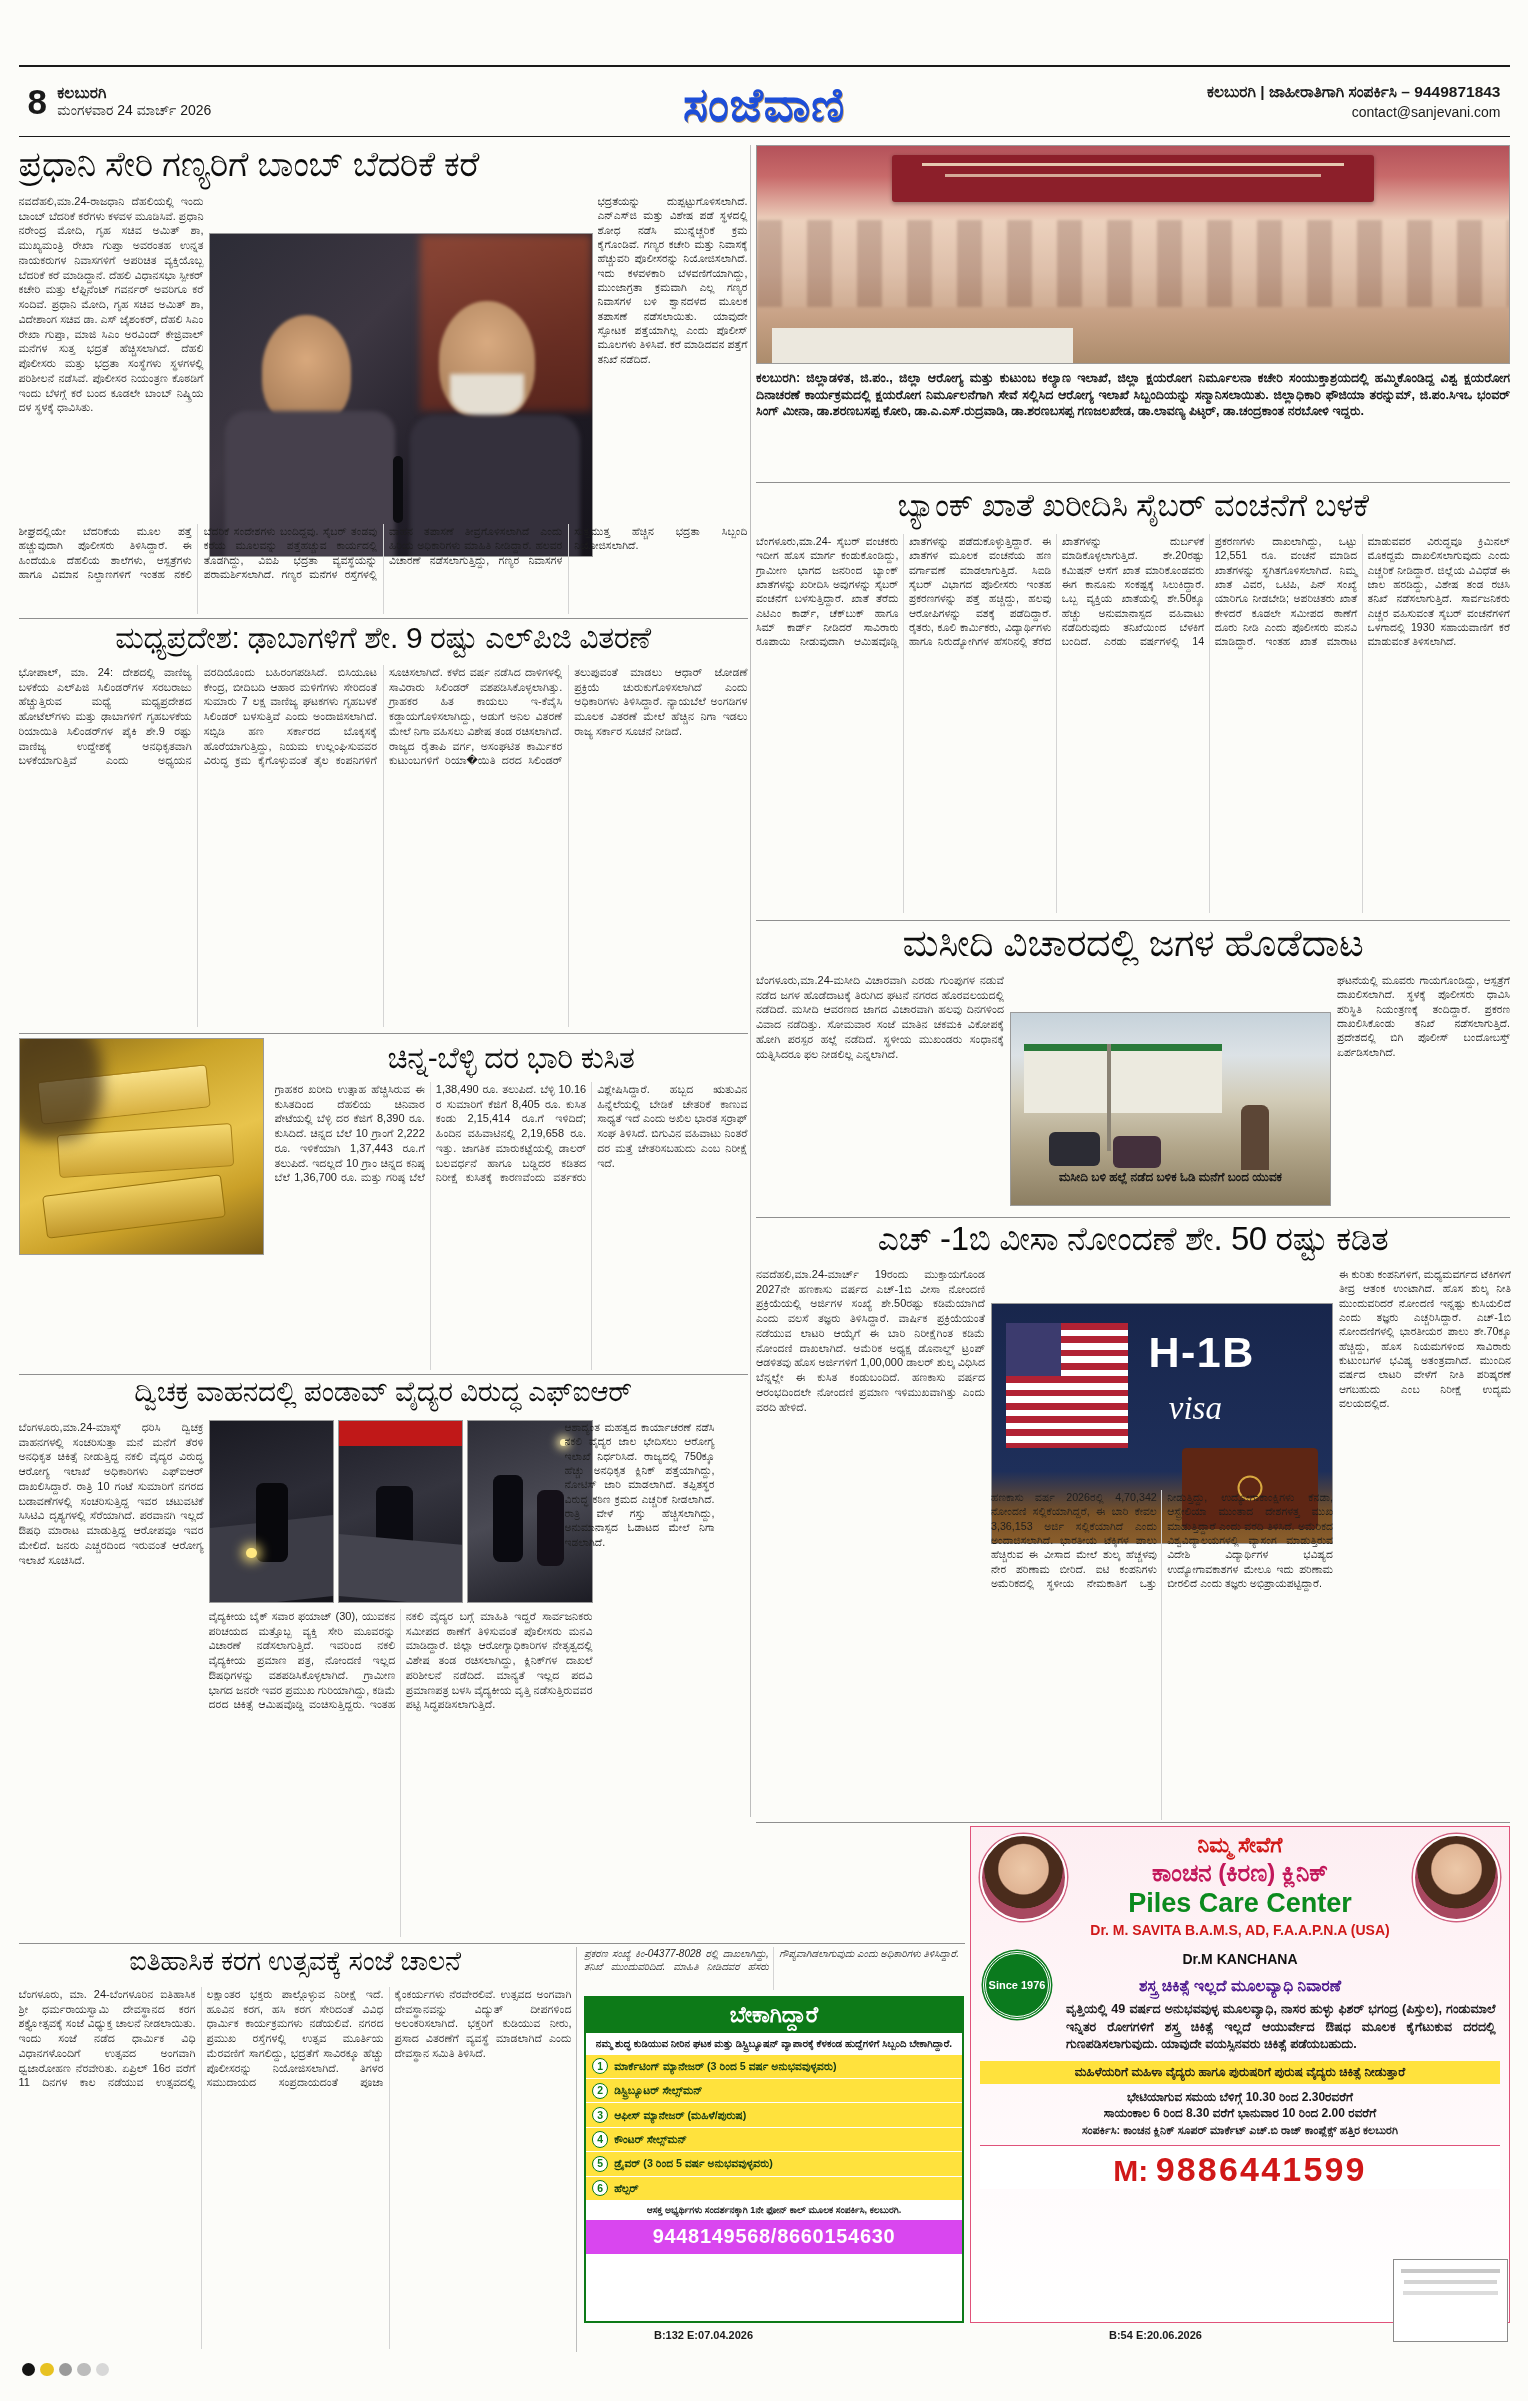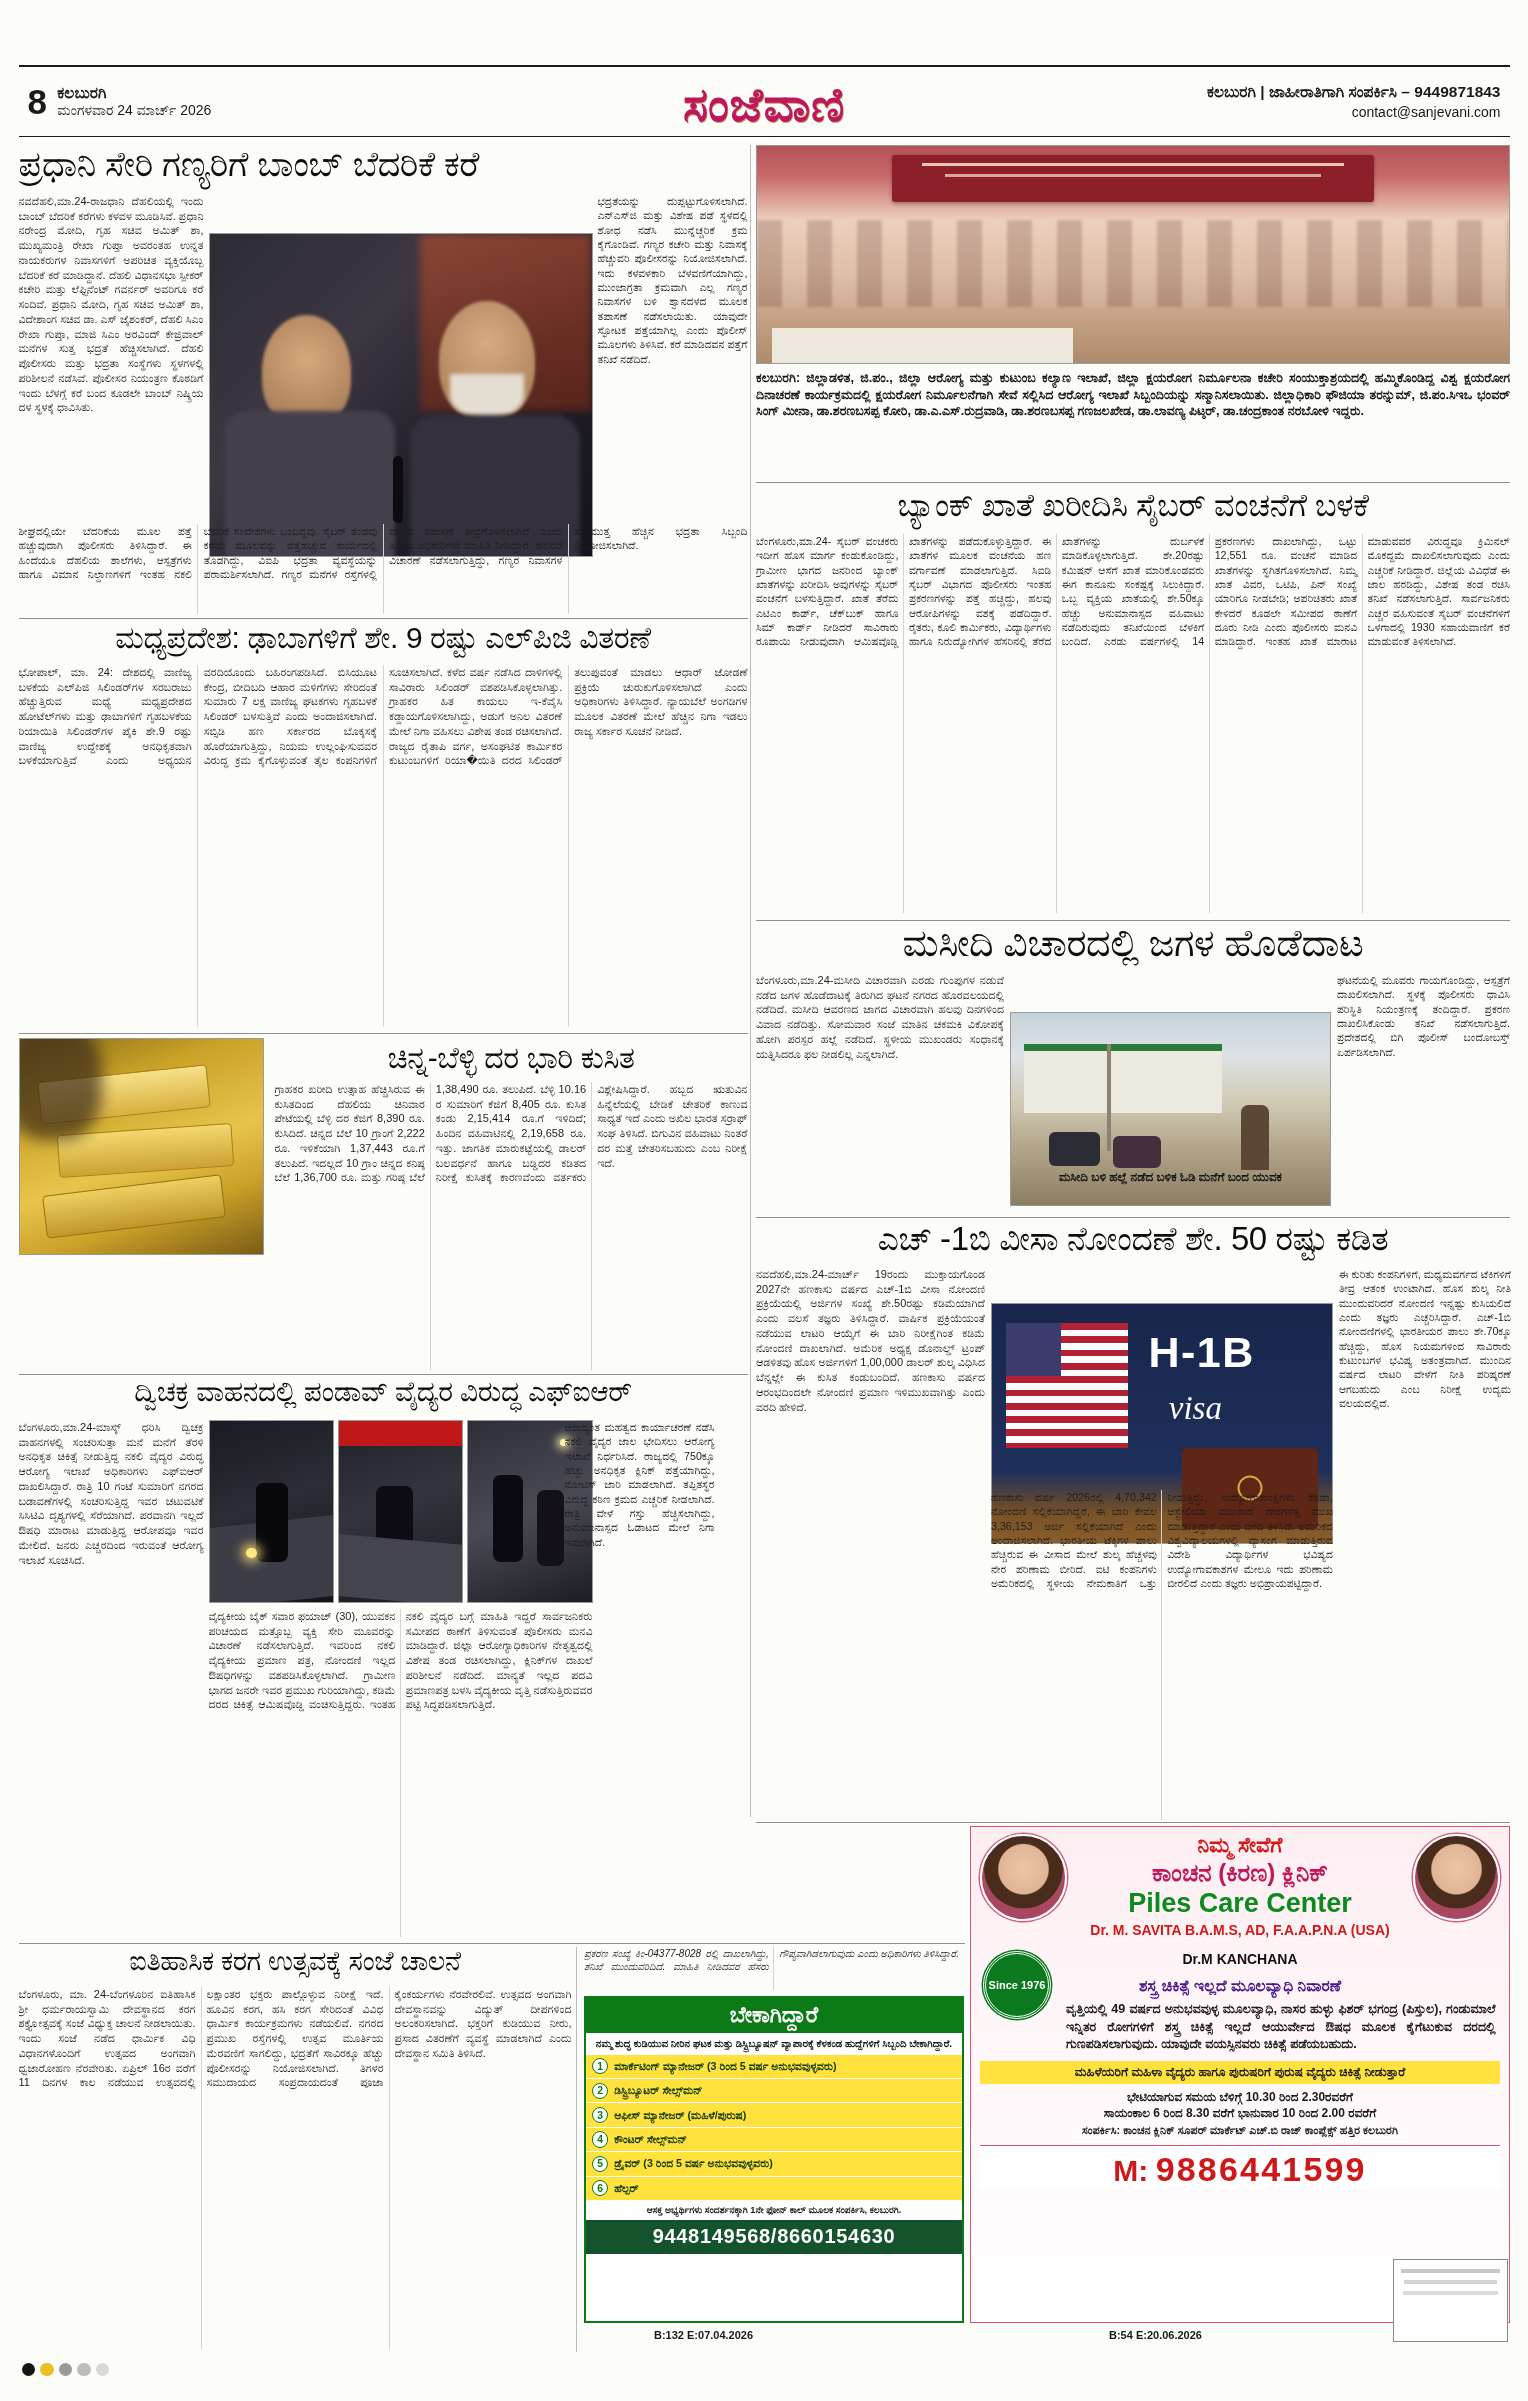--- a/index.html
+++ b/index.html
@@ -8,21 +8,21 @@
   .abs{position:absolute}
   .hl{font-weight:400;color:#0d0d0d;line-height:1.1;letter-spacing:-0.4px}
   .center{text-align:center}
   .body-txt{font-size:11px;line-height:1.34;text-align:justify;color:#1d1d1d;overflow:hidden}
   .colrule{column-rule:0.7px solid #d4d4d4}
   .photo{overflow:hidden;position:relative;border:0.7px solid #9a9a9a}
   .cap{font-weight:700;line-height:1.32;color:#141414}
   .rule-h{position:absolute;height:0.7px;background:#8f8f8f}
   .rule-v{position:absolute;width:0.7px;background:#bdbdbd}
   .pgnum{font-size:35px;font-weight:800;line-height:1}
-  .masthead{font-size:47px;font-weight:800;color:#be185d;letter-spacing:0.7px;text-shadow:0.7px 0.7px 0 #c8a060}
+  .masthead{font-size:47px;font-weight:800;color:#1d4ed8;letter-spacing:0.7px;text-shadow:0.7px 0.7px 0 #c8a060}
   .w-row{display:flex;align-items:center;gap:6px;background:#ffe23d;border-bottom:1.5px solid #fff;padding:2.2px 6px;min-height:24.4px}
   .w-num{width:16.3px;height:16.3px;border-radius:50%;background:#fff;border:1.5px solid #0d7a18;color:#0d7a18;font-weight:800;font-size:10.4px;display:flex;align-items:center;justify-content:center;flex:0 0 auto}
   .w-label{font-size:10.7px;font-weight:700;color:#143a14}
   .doc-circle{width:87px;height:87px;border-radius:50%;border:2.2px solid #fff;box-shadow:0 0 0 1.5px #d06080;background:radial-gradient(circle at 50% 40%,#ecc8a8 0%,#e0b494 38%,#4a2c1c 40% 60%,#a84860 61% 100%)}
   .dot{width:13.3px;height:13.3px;border-radius:50%;display:inline-block;margin-right:5.2px}
 </style>
 </head>
 <body>
 
 <header class="abs" style="left:18.5px;top:65px;width:1491px;height:72px;border-top:2.2px solid #1a1a1a;border-bottom:1.5px solid #1a1a1a;display:flex;align-items:center;justify-content:space-between;padding:6px 9px;">
@@ -182,21 +182,21 @@
     <div class="w-row">
         <span class="w-num">5</span>
         <span class="w-label">ಡ್ರೈವರ್ (3 ರಿಂದ 5 ವರ್ಷ ಅನುಭವವುಳ್ಳವರು)</span>
       </div>
     <div class="w-row">
         <span class="w-num">6</span>
         <span class="w-label">ಹೆಲ್ಪರ್</span>
       </div>
   </div>
   <div style="font-size:9.2px;font-weight:700;text-align:center;padding:3.7px 6px;line-height:1.3;">ಆಸಕ್ತ ಅಭ್ಯರ್ಥಿಗಳು ಸಂದರ್ಶನಕ್ಕಾಗಿ 1ನೇ ಫೋನ್ ಕಾಲ್ ಮೂಲಕ ಸಂಪರ್ಕಿಸಿ, ಕಲಬುರಗಿ.</div>
-  <div style="background:#14532d;color:#fff;font-size:20px;font-weight:800;text-align:center;letter-spacing:0.7px;padding:5.2px 0;">9448149568/8660154630</div>
+  <div style="background:#d946ef;color:#fff;font-size:20px;font-weight:800;text-align:center;letter-spacing:0.7px;padding:5.2px 0;">9448149568/8660154630</div>
 </aside>
 <div class="abs" style="left:654px;top:2329px;font-size:11px;font-weight:700;">B:132 E:07.04.2026</div>
 
 <aside class="abs" style="left:970px;top:1826px;width:540px;height:497px;border:1.5px solid #e0527a;background:linear-gradient(180deg,#fdeef2 0%,#fff6f8 40%,#ffffff 100%);padding:6px 9px;text-align:center;">
   <div class="doc-circle abs" style="left:9px;top:7.4px;"></div>
   <div class="doc-circle abs" style="right:9px;top:7.4px;"></div>
   <div style="color:#d01818;font-size:21px;font-weight:800;">ನಿಮ್ಮ ಸೇವೆಗೆ</div>
   <div style="color:#c2185b;font-size:24px;font-weight:800;margin-top:1.5px;">ಕಾಂಚನ (ಕಿರಣ) ಕ್ಲಿನಿಕ್</div>
   <div style="color:#0b8a1e;font-size:27px;font-weight:800;margin-top:1.5px;">Piles Care Center</div>
   <div style="color:#d01818;font-size:14px;font-weight:700;margin-top:3px;">Dr. M. SAVITA B.A.M.S, AD, F.A.A.P.N.A (USA)</div>

